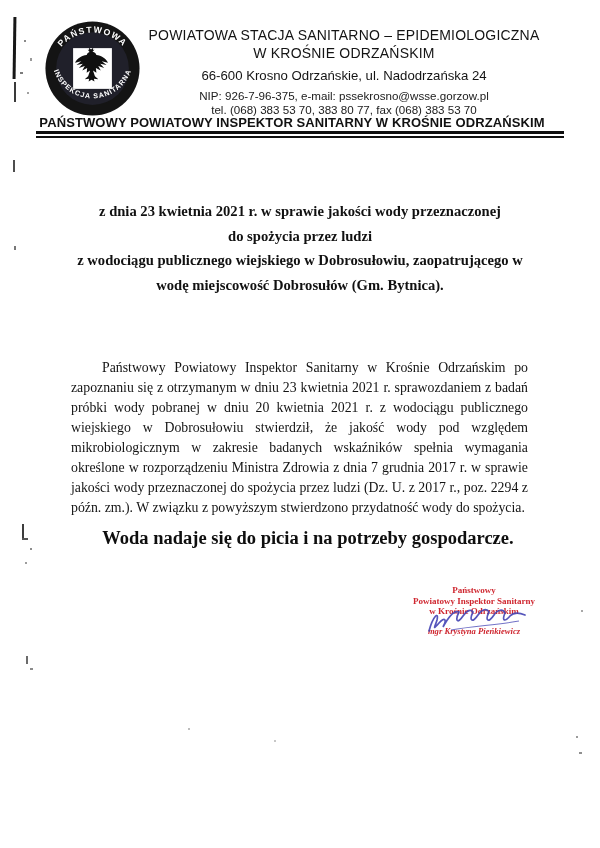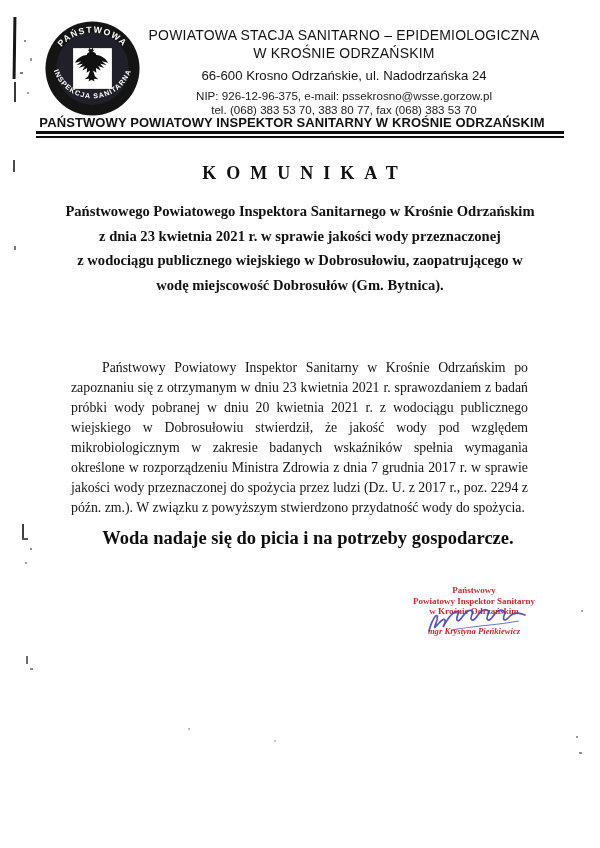--- a/index.html
+++ b/index.html
@@ -81,36 +81,35 @@
       l-2 6 l-3.5 3 l4.5 -.5 l-.5 3 l3 -2 l3 2 l-.5 -3 l4.5 .5 l-3.5 -3 l-2 -6
       l3.5 2.5 l-.5 -5 l5 2.5 l-2.5 -4.5 l6 2 l-4 -4.5 l6.5 1.5 l-5 -4 l6.5 1.5
       c-2 -4.5 -7 -7.5 -12 -8
       c-.5 -1.5 -1.5 -2.5 -3 -3 z"></path>
   </svg>
 
   <div class="header-text">
     <div class="org-line">POWIATOWA STACJA SANITARNO – EPIDEMIOLOGICZNA</div>
     <div class="org-line">W KROŚNIE ODRZAŃSKIM</div>
     <div class="addr-line">66-600 Krosno Odrzańskie, ul. Nadodrzańska 24</div>
-    <div class="contact-line first">NIP: 926-12-96-375, e-mail: pssekrosno@wsse.gorzow.pl</div>
+    <div class="contact-line first">NIP: 926-7-96-375, e-mail: pssekrosno@wsse.gorzow.pl</div>
     <div class="contact-line">tel. (068) 383 53 70, 383 80 77,  fax (068) 383 53 70</div>
   </div>
 
   <div class="inspector-line">PAŃSTWOWY POWIATOWY INSPEKTOR SANITARNY W KROŚNIE ODRZAŃSKIM</div>
 
   <div class="double-rule">
     <div class="r1"></div>
     <div class="r2"></div>
   </div>
 
-  <div class="doc-title">KOMUNIKAT</div>
 
   <div class="subtitle">
-    <div>Państwowego Powiatowego Inspektora Sanitarnego w Krośnie Odrzańskim</div>
     <div>z dnia 23 kwietnia 2021 r. w sprawie jakości wody przeznaczonej</div>
+    <div>do spożycia przez ludzi</div>
     <div class="u">z wodociągu publicznego wiejskiego w Dobrosułowiu, zaopatrującego w</div>
     <div class="u">wodę miejscowość Dobrosułów (Gm. Bytnica).</div>
   </div>
 
   <div class="para">Państwowy Powiatowy Inspektor Sanitarny w Krośnie Odrzańskim po zapoznaniu się z otrzymanym w dniu 23 kwietnia 2021 r. sprawozdaniem z badań próbki wody pobranej w dniu 20 kwietnia 2021 r. z wodociągu publicznego wiejskiego w Dobrosułowiu stwierdził, że jakość wody pod względem mikrobiologicznym w zakresie badanych wskaźników spełnia wymagania określone w rozporządzeniu Ministra Zdrowia z dnia 7 grudnia 2017 r. w sprawie jakości wody przeznaczonej do spożycia przez ludzi (Dz. U. z 2017 r., poz. 2294 z późn. zm.). W związku z powyższym stwierdzono przydatność wody do spożycia.</div>
 
   <div class="statement">Woda nadaje się do picia i na potrzeby gospodarcze.</div>
 
   <div class="stamp">
     <div class="s-line">Państwowy</div>

